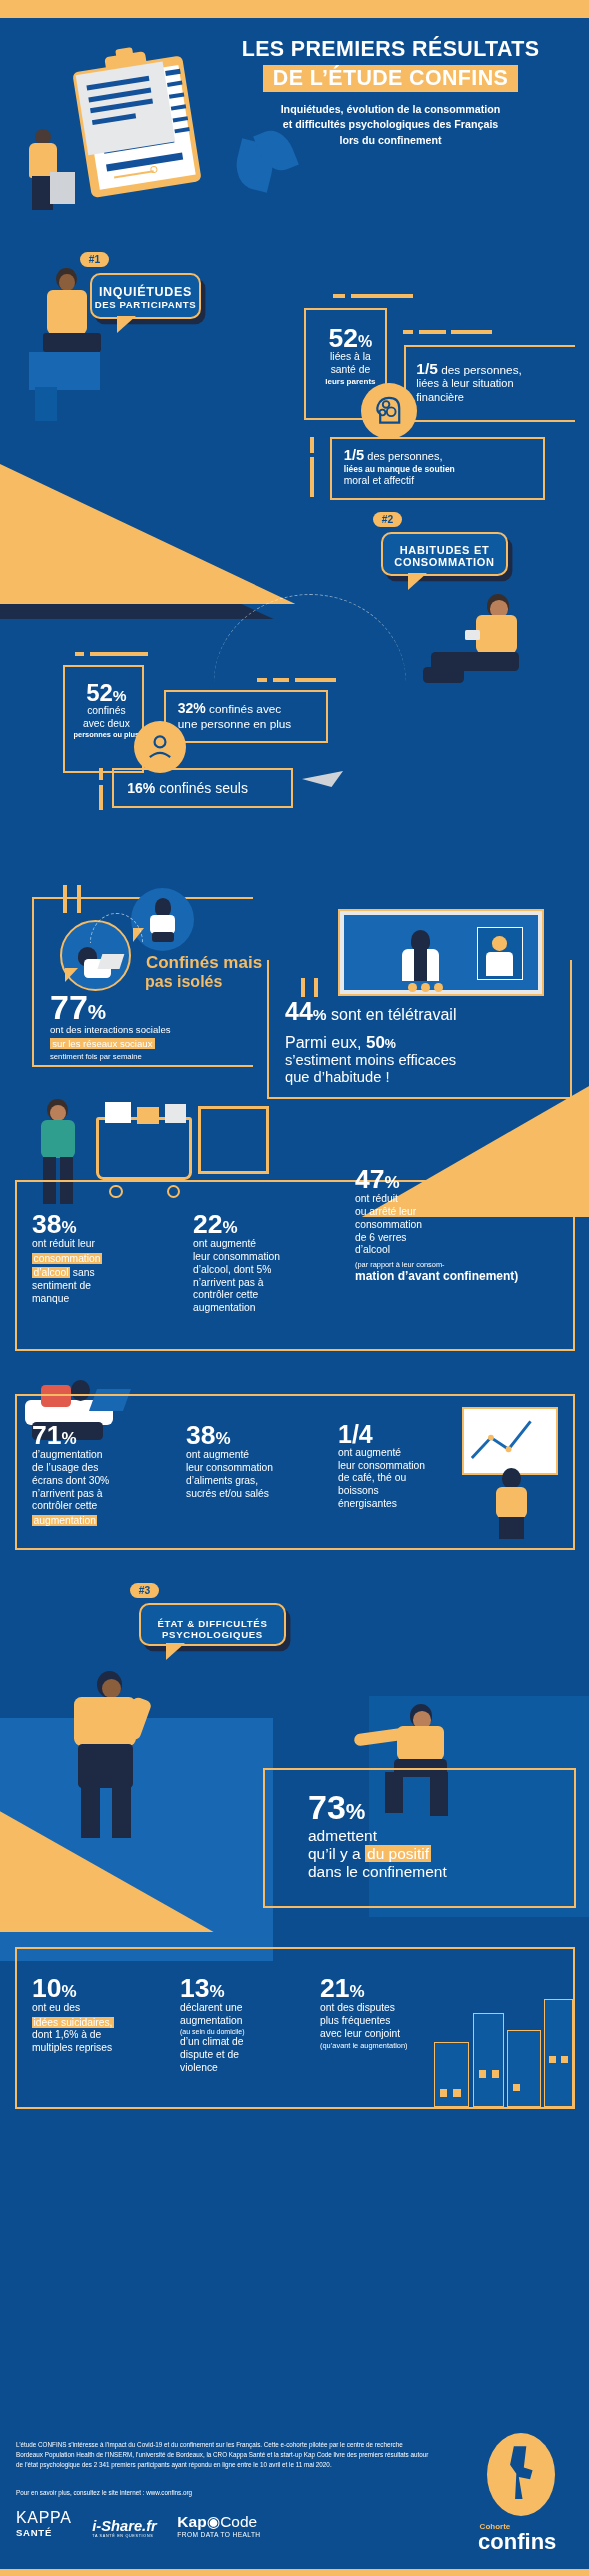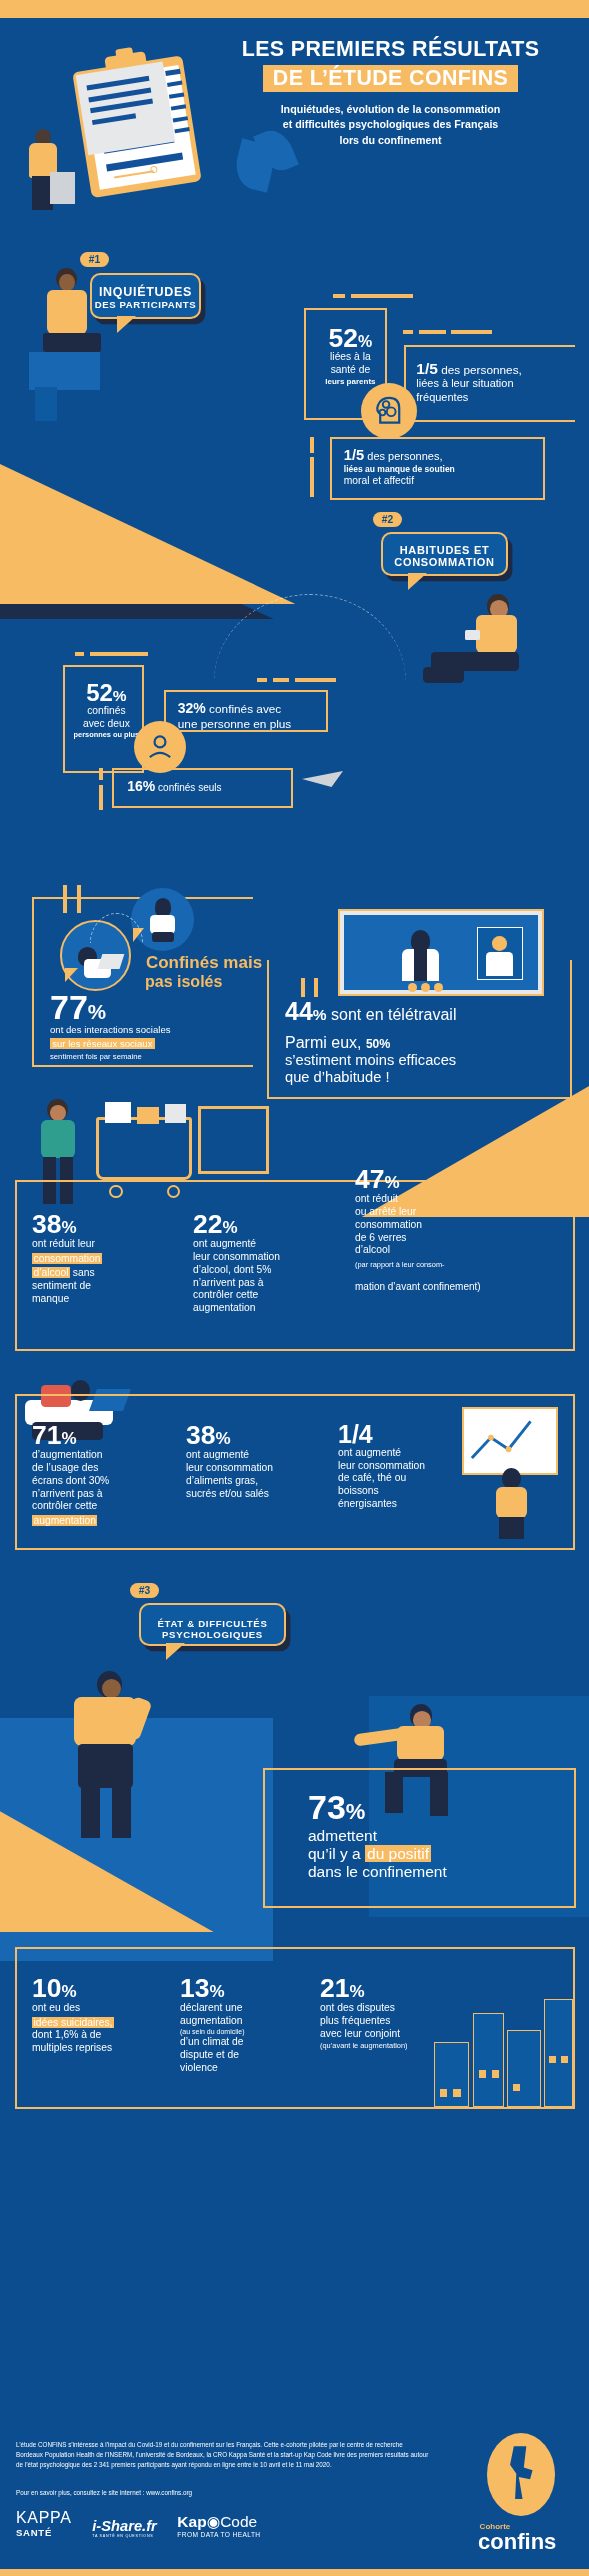--- a/index.html
+++ b/index.html
@@ -214,21 +214,21 @@
     </div>
   </div>
 
   <div class="ydash" style="left:403px;top:330px;width:10.3px;"></div>
   <div class="ydash" style="left:419px;top:330px;width:26.5px;"></div>
   <div class="ydash" style="left:451px;top:330px;width:41px;"></div>
   <div class="ybox" style="left:404px;top:345px;width:171px;height:77px;border-right:none;">
     <div style="position:absolute;left:10.3px;top:14.7px;width:155px;">
       <div><span class="big" style="font-size:15.5px;">1/5</span><span class="stat-txt" style="font-size:11.8px;"> des personnes,</span></div>
       <div class="stat-txt" style="font-size:11px;">liées à leur situation</div>
-      <div class="stat-txt" style="font-size:11px;">fréquentes</div>
+      <div class="stat-txt" style="font-size:11px;">financière</div>
     </div>
   </div>
 
   <div class="circ-icon" style="left:361px;top:383px;width:56px;height:56px;">
     <svg width="38" height="38" viewBox="0 0 52 52">
       <path d="M14 42 L14 30 Q8 26 11 18 Q15 8 26 8 Q40 8 40 22 L40 42 Z" fill="none" stroke="#0b4d8f" stroke-width="3"></path>
       <circle cx="22" cy="17" r="4.5" fill="none" stroke="#0b4d8f" stroke-width="2.6"></circle>
       <circle cx="29" cy="27" r="6" fill="none" stroke="#0b4d8f" stroke-width="2.6"></circle>
       <circle cx="17" cy="28" r="4" fill="none" stroke="#0b4d8f" stroke-width="2.4"></circle>
     </svg>
@@ -271,39 +271,39 @@
       <span class="big" style="font-size:24px;">52</span><span class="pct" style="font-size:15.5px;">%</span>
       <div class="stat-txt">confinés</div>
       <div class="stat-txt">avec deux</div>
       <div class="stat-sm" style="font-size:7.4px;">personnes ou plus</div>
     </div>
   </div>
 
   <div class="ydash" style="left:257px;top:678px;width:10.3px;"></div>
   <div class="ydash" style="left:273px;top:678px;width:16px;"></div>
   <div class="ydash" style="left:295px;top:678px;width:41px;"></div>
-  <div class="ybox" style="left:164px;top:690px;width:164px;height:42px;text-decoration:underline;">
+  <div class="ybox" style="left:164px;top:690px;width:164px;height:53px;text-decoration:underline;">
     <div style="position:absolute;left:11.8px;top:10.3px;width:145px;">
       <div><span class="big" style="font-size:14px;">32%</span><span class="stat-txt" style="font-size:11.8px;"> confinés avec</span></div>
       <div class="stat-txt" style="font-size:11.8px;">une personne en plus</div>
     </div>
   </div>
 
   <div class="circ-icon" style="left:134px;top:721px;width:52px;height:52px;">
     <svg width="32" height="32" viewBox="0 0 44 44">
       <circle cx="22" cy="15" r="7.5" fill="none" stroke="#0b4d8f" stroke-width="3"></circle>
       <path d="M8 36 Q22 24 36 36" fill="none" stroke="#0b4d8f" stroke-width="3"></path>
     </svg>
   </div>
 
   <div class="ydash-v" style="left:99px;top:768px;height:11.8px;"></div>
   <div class="ydash-v" style="left:99px;top:785px;height:25px;"></div>
   <div class="ybox" style="left:112px;top:768px;width:181px;height:40px;">
     <div style="position:absolute;left:13.3px;top:10.3px;">
-      <span class="big" style="font-size:14px;">16%</span><span class="stat-txt" style="font-size:10px;"> confinés seuls</span>
+      <span class="big" style="font-size:14px;">16%</span><span class="stat-txt" style="font-size:14px;"> confinés seuls</span>
     </div>
   </div>
 
   <div style="position:absolute;left:302px;top:771px;width:41px;height:16px;background:#cfd3d8;clip-path:polygon(0 50%,100% 0,72% 100%);"></div>
 
   <div class="ybox" style="left:32px;top:897px;width:221px;height:170px;border-right:none;"></div>
   <div class="ydash-v" style="left:63px;top:885px;height:28px;"></div>
   <div class="ydash-v" style="left:77px;top:885px;height:28px;"></div>
 
   <div style="position:absolute;left:60px;top:920px;width:71px;height:71px;border:2.9px solid #f7bc63;border-radius:50%;background:#1867b2;">
@@ -344,21 +344,21 @@
     <div style="position:absolute;left:152px;top:25px;width:14.7px;height:14.7px;background:#f7bc63;border-radius:50%;"></div>
     <div style="position:absolute;left:146px;top:41px;width:26.5px;height:23.6px;background:#fff;border-radius:4.4px 4.4px 0 0;"></div>
     <div style="position:absolute;left:68px;top:72px;width:8.8px;height:8.8px;background:#f7bc63;border-radius:50%;"></div>
     <div style="position:absolute;left:81px;top:72px;width:8.8px;height:8.8px;background:#f7bc63;border-radius:50%;"></div>
     <div style="position:absolute;left:94px;top:72px;width:8.8px;height:8.8px;background:#f7bc63;border-radius:50%;"></div>
   </div>
 
   <div style="position:absolute;left:285px;top:1000px;width:280px;">
     <div><span class="big" style="font-size:25px;">44</span><span class="pct" style="font-size:15.5px;">%</span><span class="stat-txt" style="font-size:16px;"> sont en télétravail</span></div>
     <div style="margin-top:8.8px;">
-      <span style="font-size:16px;">Parmi eux, </span><span class="big" style="font-size:12px;">50</span><span class="pct" style="font-size:12.5px;">%</span>
+      <span style="font-size:16px;">Parmi eux, </span><span class="big" style="font-size:17px;">50</span><span class="pct" style="font-size:12.5px;">%</span>
     </div>
     <div style="font-size:14.7px;line-height:1.15;">s’estiment moins efficaces</div>
     <div style="font-size:14.7px;line-height:1.15;">que d’habitude !</div>
   </div>
 
   <div class="yellow-wedge-2"></div>
 
   <div class="fig" style="left:22px;top:1099px;width:88px;height:118px;">
     <div class="head" style="left:25px;top:0;width:20.6px;height:22px;background:#3a2e2a;"></div>
     <div class="head" style="left:28px;top:5.9px;width:16px;height:16px;background:#b9805a;"></div>
@@ -397,21 +397,21 @@
   </div>
 
   <div style="position:absolute;left:355px;top:1167px;width:170px;">
     <div><span class="big" style="font-size:26.5px;">47</span><span class="pct" style="font-size:17px;">%</span></div>
     <div class="stat-txt">ont réduit</div>
     <div class="stat-txt">ou arrêté leur</div>
     <div class="stat-txt">consommation</div>
     <div class="stat-txt">de 6 verres</div>
     <div class="stat-txt">d’alcool</div>
     <div class="stat-sm" style="font-size:7.4px;font-weight:normal;margin-top:2.9px;">(par rapport à leur consom-</div>
-    <div class="stat-sm" style="font-size:10px;font-weight:normal;margin-top:12px;">mation d’avant confinement)</div>
+    <div class="stat-sm" style="font-size:12px;font-weight:bold;">mation d’avant confinement)</div>
   </div>
 
   <div class="fig" style="left:25px;top:1370px;width:111px;height:81px;">
     <div style="position:absolute;left:0;top:29.5px;width:88px;height:25px;background:#fff;border-radius:5.9px;"></div>
     <div style="position:absolute;left:16px;top:14.7px;width:29.5px;height:22px;background:#e05b4c;border-radius:4.4px;"></div>
     <div class="head" style="left:46px;top:10.3px;width:19px;height:20.6px;background:#1e2a44;"></div>
     <div style="position:absolute;left:68px;top:19px;width:34px;height:22px;background:#1867b2;transform:skewX(-20deg);"></div>
     <div style="position:absolute;left:7.4px;top:52px;width:71px;height:17.7px;background:#1e2a44;border-radius:4.4px;"></div>
   </div>
 

